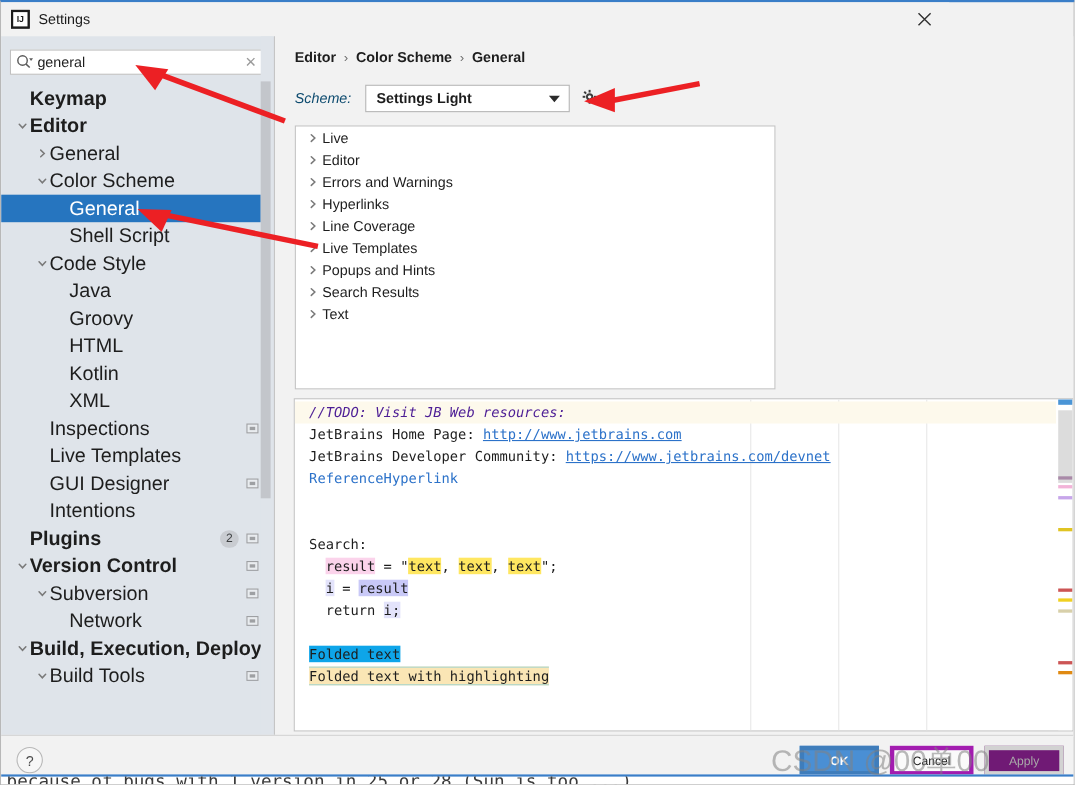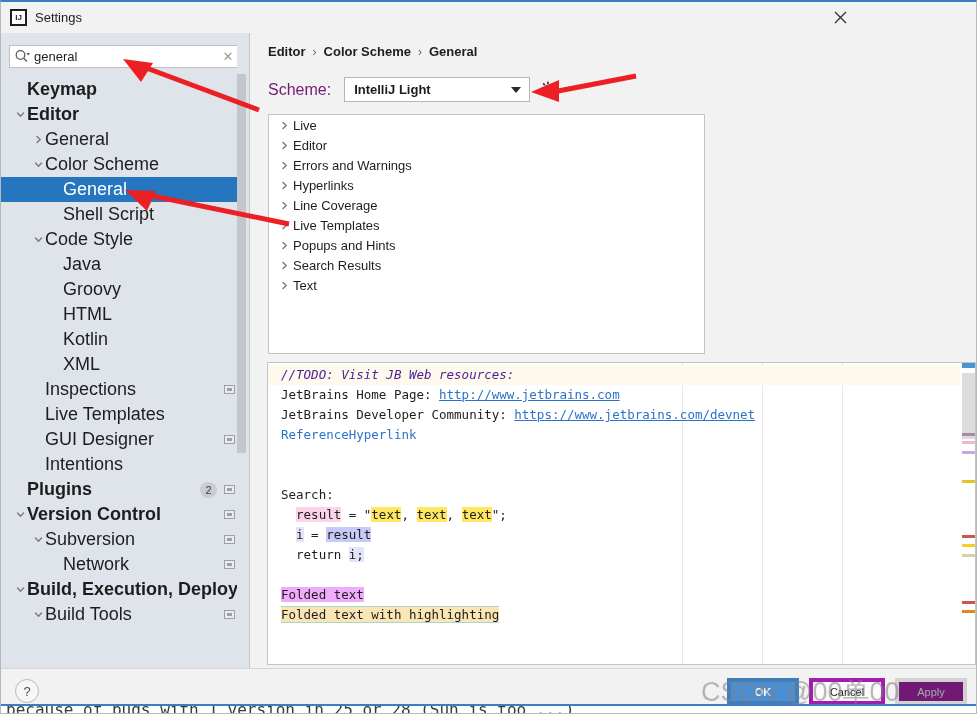--- a/index.html
+++ b/index.html
@@ -136,21 +136,21 @@
     position: absolute; left: 17px; top: 11px;
     display: flex; align-items: center; gap: 7px;
     font-weight: bold; font-size: 13px; color: #1d1d1d;
   }
   .bc-sep { color: #6a6a6a; font-weight: normal; font-size: 12px; }
 
   .scheme-row {
     position: absolute; left: 17px; top: 44px;
     display: flex; align-items: center;
   }
-  .scheme-label { font-size: 16px; color: #701a75; margin-right: 13px; }
+  .scheme-label { font-size: 13px; color: #0c4a6e; margin-right: 13px; font-style: italic; }
   .combo {
     width: 186px; height: 25px; background: #ffffff;
     border: 1px solid #b5b5b5;
     display: flex; align-items: center;
     padding-left: 9px; position: relative;
   }
   .combo-value { font-size: 13px; font-weight: bold; color: #1d1d1d; }
   .combo-arrow {
     position: absolute; right: 8px; top: 50%; transform: translateY(-50%);
     width: 0; height: 0;
@@ -201,21 +201,21 @@
   .code-line .txt { color: #1d1d1d; }
   .todo-line { background: #fdf9ec; }
   .todo-line .txt { color: #4c1d95; font-style: italic; }
   .link { color: #2c72c9; text-decoration: underline; }
   .link-plain { color: #2c72c9; }
   .inactive-link { color: #1d1d1d; text-decoration: underline; }
   .hl-pink { background: #fbd3eb; }
   .hl-yellow { background: #ffe761; }
   .hl-violet { background: #c9c9f7; }
   .hl-violet-light { background: #e3e3fb; }
-  .folded-green { background: #f0abfc; }
+  .folded-green { background: #0ea5e9; }
   .folded-hl { background: #fae6b5; border-top: 1px solid #a8d5cd; border-bottom: 1px solid #a8d5cd; }
 
   
   .pv-scroll {
     position: absolute; right: 0; top: 0; width: 13px; bottom: 0;
     background: #ffffff;
   }
   .pv-thumb {
     position: absolute; right: 0; top: 10px; width: 13px; height: 66px;
     background: #dcdcdc;
@@ -503,21 +503,21 @@
         <span>Editor</span>
         <span class="bc-sep">›</span>
         <span>Color Scheme</span>
         <span class="bc-sep">›</span>
         <span>General</span>
       </div>
 
     <div class="scheme-row">
       <span class="scheme-label">Scheme:</span>
       <div class="combo">
-        <span class="combo-value">IntelliJ Light</span>
+        <span class="combo-value">Settings Light</span>
         <span class="combo-arrow"></span>
       </div>
       <div class="gear-btn">
         <svg width="17" height="17" viewBox="0 0 17 17">
           <g fill="#3c3c3c">
             <circle cx="7" cy="7" r="3.3"></circle>
             <rect x="6.1" y="0.7" width="1.8" height="2.4"></rect>
             <rect x="6.1" y="10.9" width="1.8" height="2.4"></rect>
             <rect x="0.7" y="6.1" width="2.4" height="1.8"></rect>
             <rect x="10.9" y="6.1" width="2.4" height="1.8"></rect>

